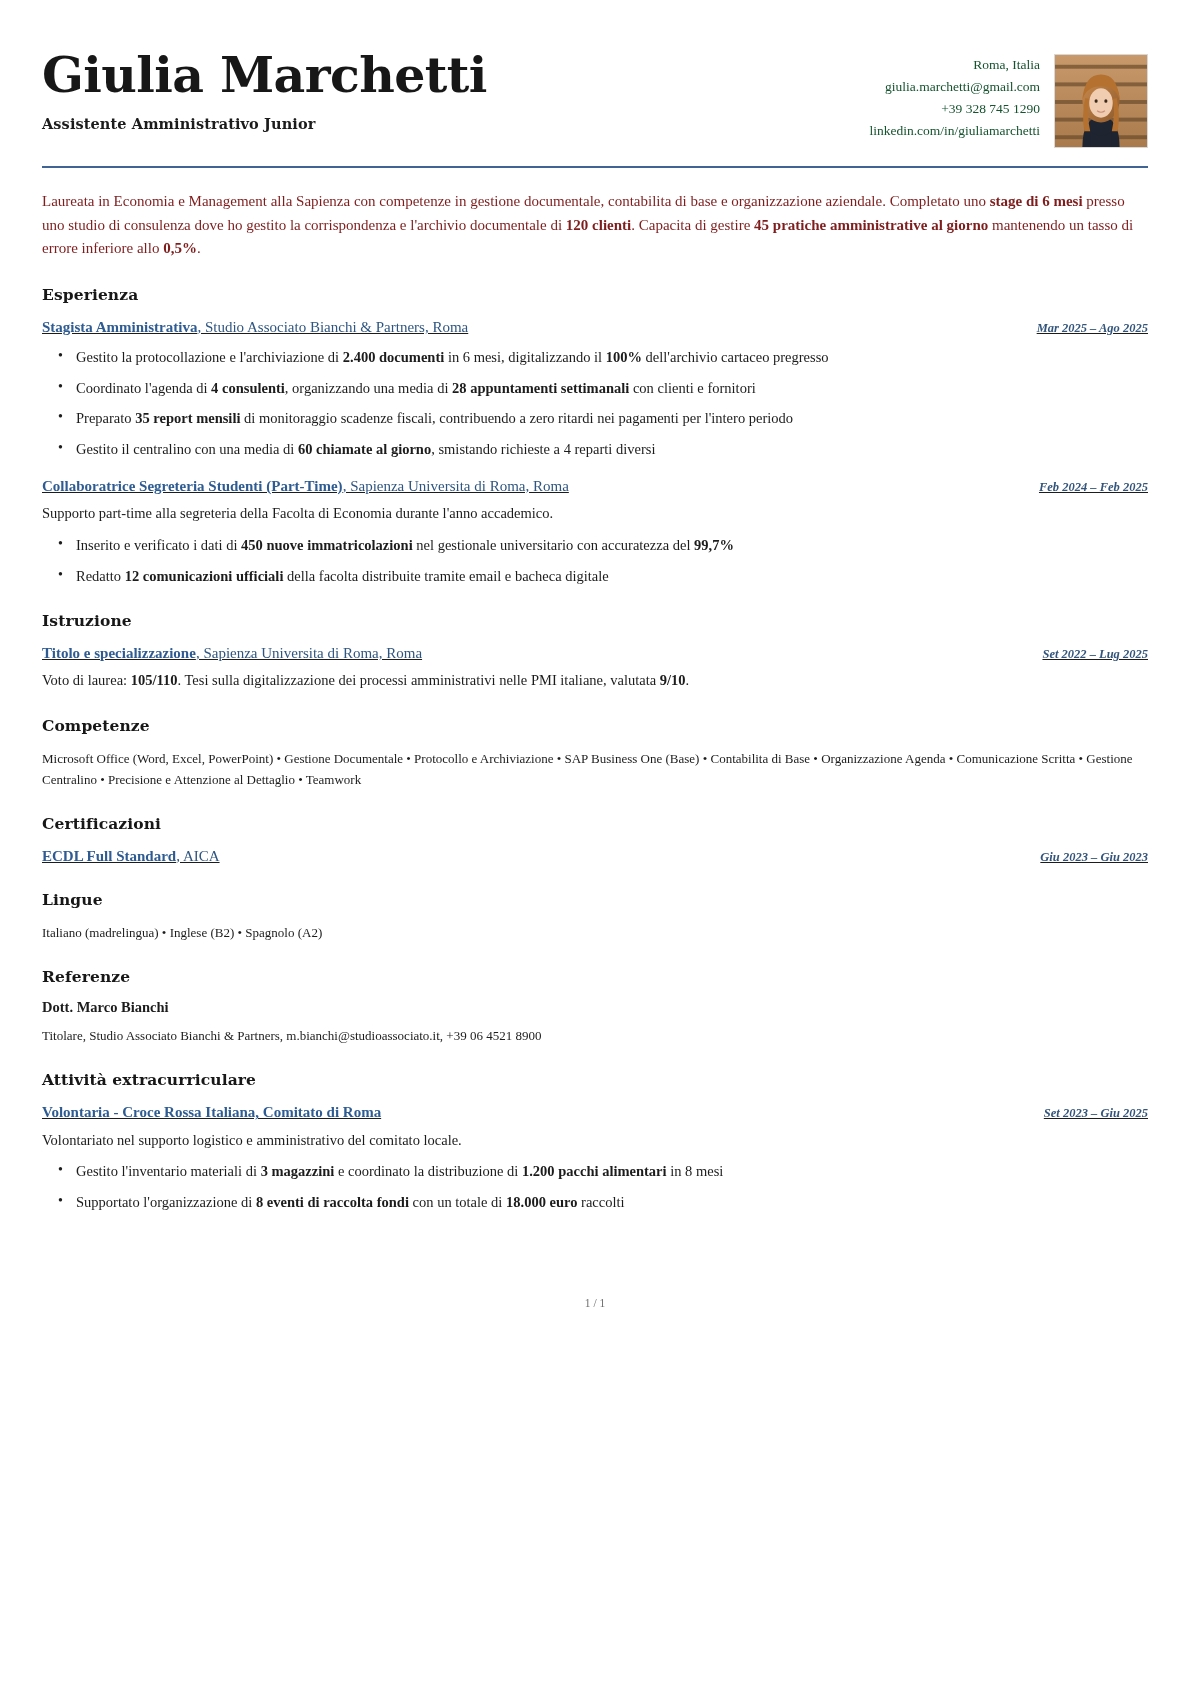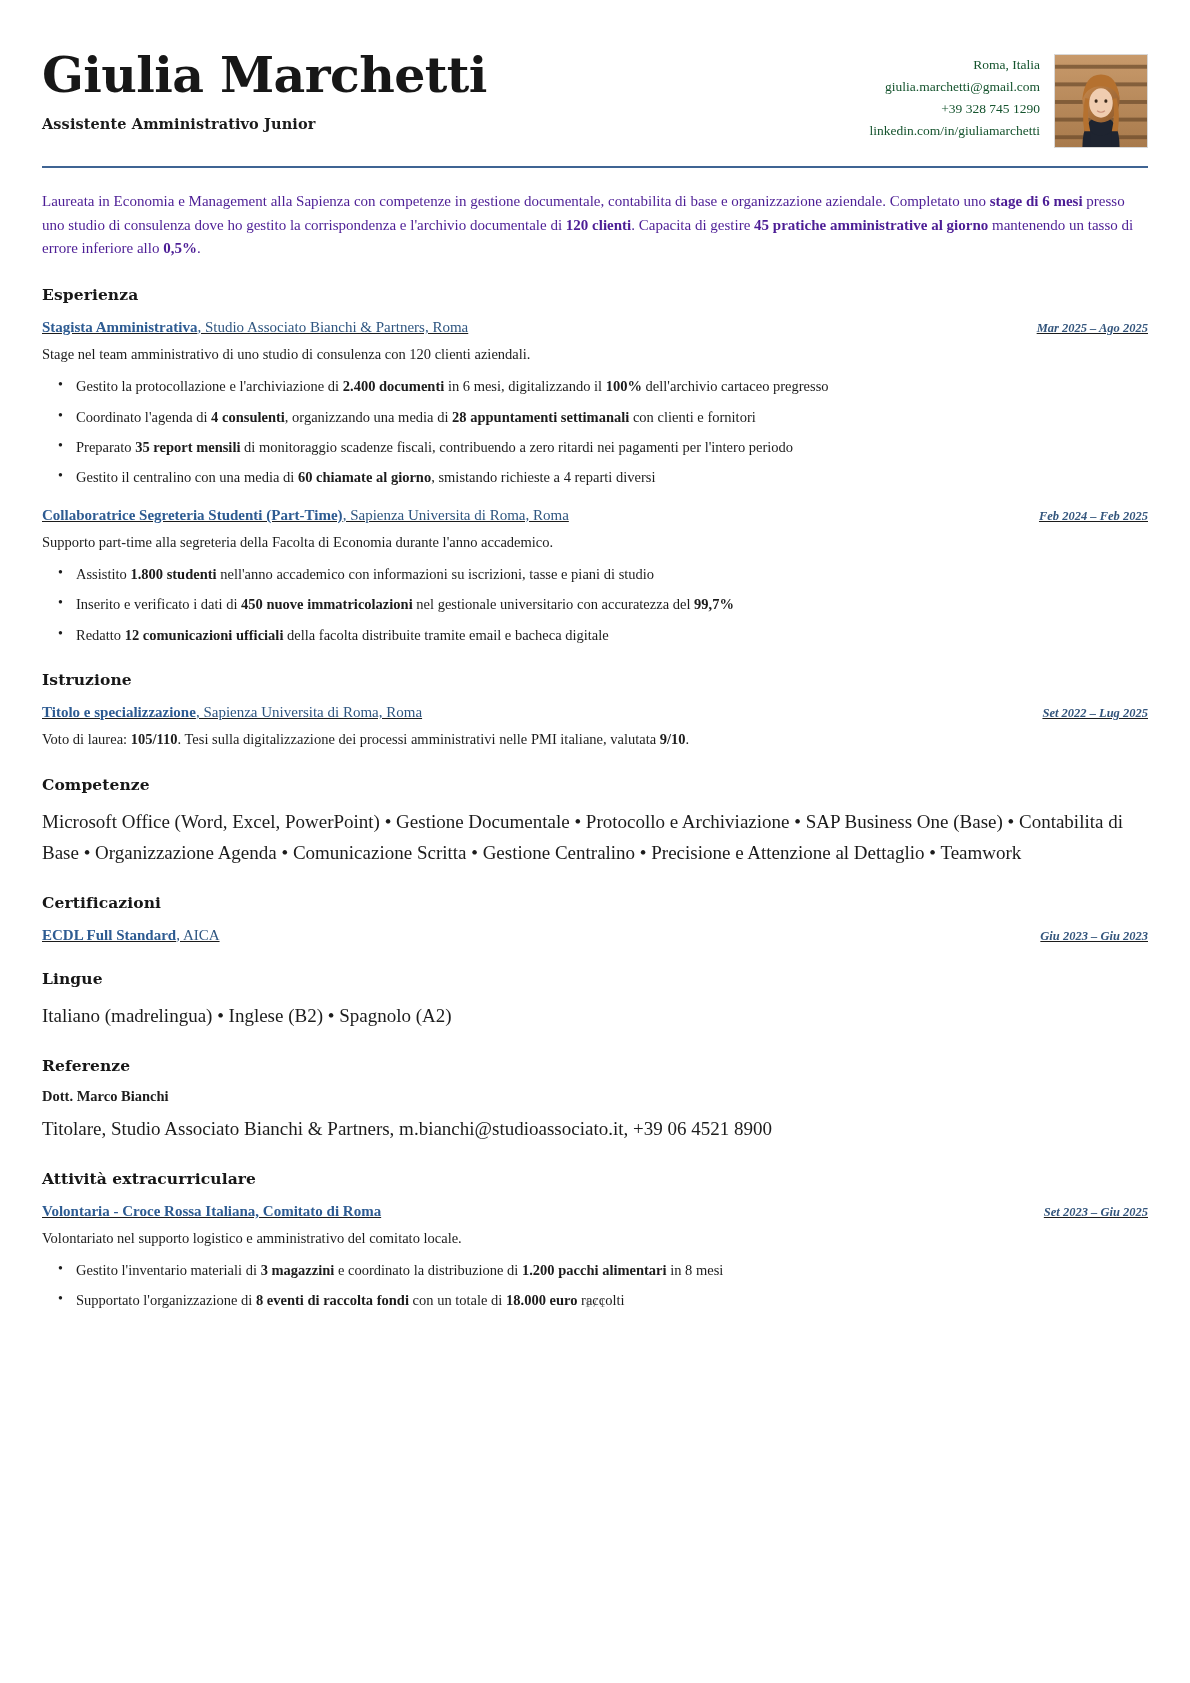--- a/index.html
+++ b/index.html
@@ -87,21 +87,21 @@
     background: #3f6493;
     width: 100%;
   }
 
   
   .summary {
     margin-top: 22px;
     font-size: 15px;
     line-height: 1.58;
     text-align: left;
-    color: #4c1d95;
+    color: #7f1d1d;
   }
   .summary b { font-weight: 700; }
 
   
   .section { margin-top: 24px; }
 
   .section-title {
     font-family: "DejaVu Serif", "Liberation Serif", serif;
     font-weight: 700;
     font-size: 15.5px;
@@ -169,21 +169,21 @@
     content: "•";
     position: absolute;
     left: -18px;
     top: -1px;
     font-size: 14px;
     color: #1c1c1c;
   }
   ul.bullets li b { font-weight: 700; }
 
   .plain-line {
-    font-size: 19px;
+    font-size: 13px;
     line-height: 1.62;
     color: #1c1c1c;
   }
 
   .ref-name {
     font-weight: 700;
     font-size: 14.5px;
     color: #1c1c1c;
     margin-bottom: 9px;
   }
@@ -259,36 +259,34 @@
   <div class="summary"><span>Laureata in Economia e Management alla Sapienza con competenze in gestione documentale, contabilita di base e organizzazione aziendale. Completato uno </span><b>stage di 6 mesi</b><span> presso uno studio di consulenza dove ho gestito la corrispondenza e l'archivio documentale di </span><b>120 clienti</b><span>. Capacita di gestire </span><b>45 pratiche amministrative al giorno</b><span> mantenendo un tasso di errore inferiore allo </span><b>0,5%</b><span>.</span></div>
 
   <div class="section">
     <div class="section-title">Esperienza</div>
     <div>
         <div class="entry">
           <div class="entry-head">
             <div class="entry-title"><span class="role">Stagista Amministrativa</span><span class="org">, Studio Associato Bianchi &amp; Partners, Roma</span></div>
             <div class="entry-date">Mar 2025 – Ago 2025</div>
           </div>
-          <div class="entry-sub"><span>Stage nel team amministrativo di uno studio di consulenza con 120 clienti aziendali.</span></div>
           <ul class="bullets">
             <li><span>Gestito la protocollazione e l'archiviazione di </span><b>2.400 documenti</b><span> in 6 mesi, digitalizzando il </span><b>100%</b><span> dell'archivio cartaceo pregresso</span></li>
             <li><span>Coordinato l'agenda di </span><b>4 consulenti</b><span>, organizzando una media di </span><b>28 appuntamenti settimanali</b><span> con clienti e fornitori</span></li>
             <li><span>Preparato </span><b>35 report mensili</b><span> di monitoraggio scadenze fiscali, contribuendo a zero ritardi nei pagamenti per l'intero periodo</span></li>
             <li><span>Gestito il centralino con una media di </span><b>60 chiamate al giorno</b><span>, smistando richieste a 4 reparti diversi</span></li>
           </ul>
         </div>
         <div class="entry">
           <div class="entry-head">
             <div class="entry-title"><span class="role">Collaboratrice Segreteria Studenti (Part-Time)</span><span class="org">, Sapienza Universita di Roma, Roma</span></div>
             <div class="entry-date">Feb 2024 – Feb 2025</div>
           </div>
           <div class="entry-sub"><span>Supporto part-time alla segreteria della Facolta di Economia durante l'anno accademico.</span></div>
           <ul class="bullets">
-            <li><span>Assistito </span><b>1.800 studenti</b><span> nell'anno accademico con informazioni su iscrizioni, tasse e piani di studio</span></li>
             <li><span>Inserito e verificato i dati di </span><b>450 nuove immatricolazioni</b><span> nel gestionale universitario con accuratezza del </span><b>99,7%</b></li>
             <li><span>Redatto </span><b>12 comunicazioni ufficiali</b><span> della facolta distribuite tramite email e bacheca digitale</span></li>
           </ul>
         </div>
       </div>
   </div>
 
   <div class="section">
     <div class="section-title">Istruzione</div>
     <div>

